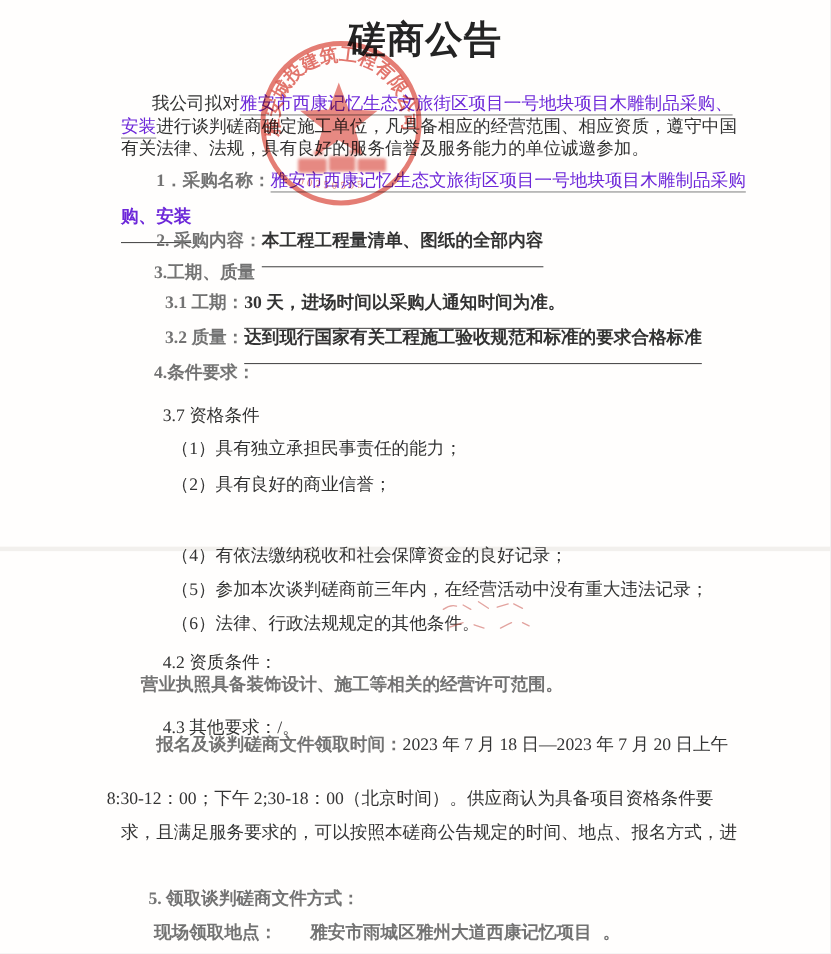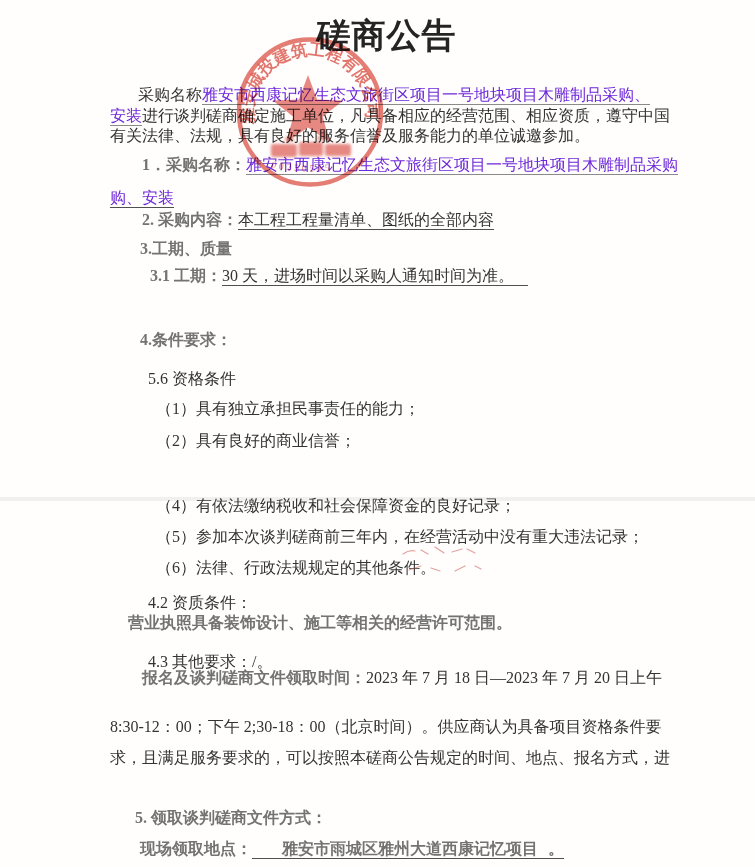--- a/index.html
+++ b/index.html
@@ -24,21 +24,21 @@
     padding-left:18px;box-sizing:border-box;
   }
   .line{
     position:absolute;
     font-size:16px;
     white-space:nowrap;
     color:#333;
     line-height:20px;
   }
   .b{font-weight:700;color:#737373;}
-  .u{border-bottom:1.3px solid #4f4f4f;padding-bottom:1px;}
+  .u{border-bottom:1.3px solid #4f4f4f;padding-bottom:14px;font-weight:bold;}
   .u-faded{border-bottom:1.3px solid #8a8a8a;padding-bottom:1px;color:#6d28d9;}
   .med{color:#6d28d9;}
   .tail-pad{padding-right:14px;}
   .lead-pad{padding-left:30px;}
   .suffix-pad{padding-left:10px;}
   .stamp{
     position:absolute;left:233px;top:34px;
     mix-blend-mode:multiply;
     opacity:.9;
   }
@@ -49,45 +49,46 @@
 </style>
 </head>
 <body>
 
 <div class="page">
 
   <div class="scanline" style="top:497px"></div>
 
   <div class="title">磋商公告</div>
 
-  <div class="line" style="top:85px;left:138px"><span>采购名称</span><span class="u-faded">雅安市西康记忆生态文旅街区项目一号地块项目木雕制品采购、</span></div>
+  <div class="line" style="top:85px;left:138px"><span>我公司拟对</span><span class="u-faded">雅安市西康记忆生态文旅街区项目一号地块项目木雕制品采购、</span></div>
   <div class="line" style="top:106px;left:110px"><span class="u-faded med">安装</span><span>进行谈判磋商确定施工单位，凡具备相应的经营范围、相应资质，遵守中国</span></div>
   <div class="line" style="top:126px;left:110px">有关法律、法规，具有良好的服务信誉及服务能力的单位诚邀参加。</div>
 
   <div class="line" style="top:155px;left:142px"><span class="b">1．采购名称：</span><span class="u-faded">雅安市西康记忆生态文旅街区项目一号地块项目木雕制品采购</span></div>
   <div class="line" style="top:188px;left:110px"><span class="u med">购、安装</span></div>
 
   <div class="line" style="top:210px;left:142px"><span class="b">2. 采购内容：</span><span class="u">本工程工程量清单、图纸的全部内容</span></div>
 
   <div class="line" style="top:239px;left:140px"><span class="b">3.工期、质量</span></div>
   <div class="line" style="top:266px;left:150px"><span class="b">3.1 工期：</span><span class="u tail-pad">30 天，进场时间以采购人通知时间为准。</span></div>
+  <div class="line" style="top:298px;left:150px"><span class="b">3.2 质量：</span><span class="u">达到现行国家有关工程施工验收规范和标准的要求合格标准</span></div>
 
   <div class="line" style="top:330px;left:140px"><span class="b">4.条件要求：</span></div>
-  <div class="line" style="top:369px;left:148px">5.6 资格条件</div>
+  <div class="line" style="top:369px;left:148px">3.7 资格条件</div>
   <div class="line" style="top:399px;left:156px">（1）具有独立承担民事责任的能力；</div>
   <div class="line" style="top:431px;left:156px">（2）具有良好的商业信誉；</div>
   <div class="line" style="top:496px;left:156px">（4）有依法缴纳税收和社会保障资金的良好记录；</div>
   <div class="line" style="top:527px;left:156px">（5）参加本次谈判磋商前三年内，在经营活动中没有重大违法记录；</div>
   <div class="line" style="top:558px;left:156px">（6）法律、行政法规规定的其他条件。</div>
   <div class="line" style="top:593px;left:148px">4.2 资质条件：</div>
   <div class="line" style="top:613px;left:128px"><span class="b">营业执照具备装饰设计、施工等相关的经营许可范围。</span></div>
   <div class="line" style="top:652px;left:148px">4.3 其他要求：/。</div>
 
   <div class="line" style="top:668px;left:142px"><span class="b">报名及谈判磋商文件领取时间：</span><span>2023 年 7 月 18 日—2023 年 7 月 20 日上午</span></div>
-  <div class="line" style="top:717px;left:110px">8:30-12：00；下午 2;30-18：00（北京时间）。供应商认为具备项目资格条件要</div>
+  <div class="line" style="top:717px;left:97px">8:30-12：00；下午 2;30-18：00（北京时间）。供应商认为具备项目资格条件要</div>
   <div class="line" style="top:748px;left:110px">求，且满足服务要求的，可以按照本磋商公告规定的时间、地点、报名方式，进</div>
 
   <div class="line" style="top:808px;left:135px"><span class="b">5. 领取谈判磋商文件方式：</span></div>
   <div class="line" style="top:839px;left:140px"><span class="b">现场领取地点：</span><span class="u b"><span class="lead-pad">雅安市雨城区雅州大道西康记忆项目</span><span class="suffix-pad">。</span></span></div>
 
   <svg class="stamp" width="155" height="157" viewBox="0 0 155 157">
     <defs>
       <filter id="smudge-blur" x="-50%" y="-50%" width="200%" height="200%">
         <feGaussianBlur stdDeviation="1.4"></feGaussianBlur>
       </filter>

